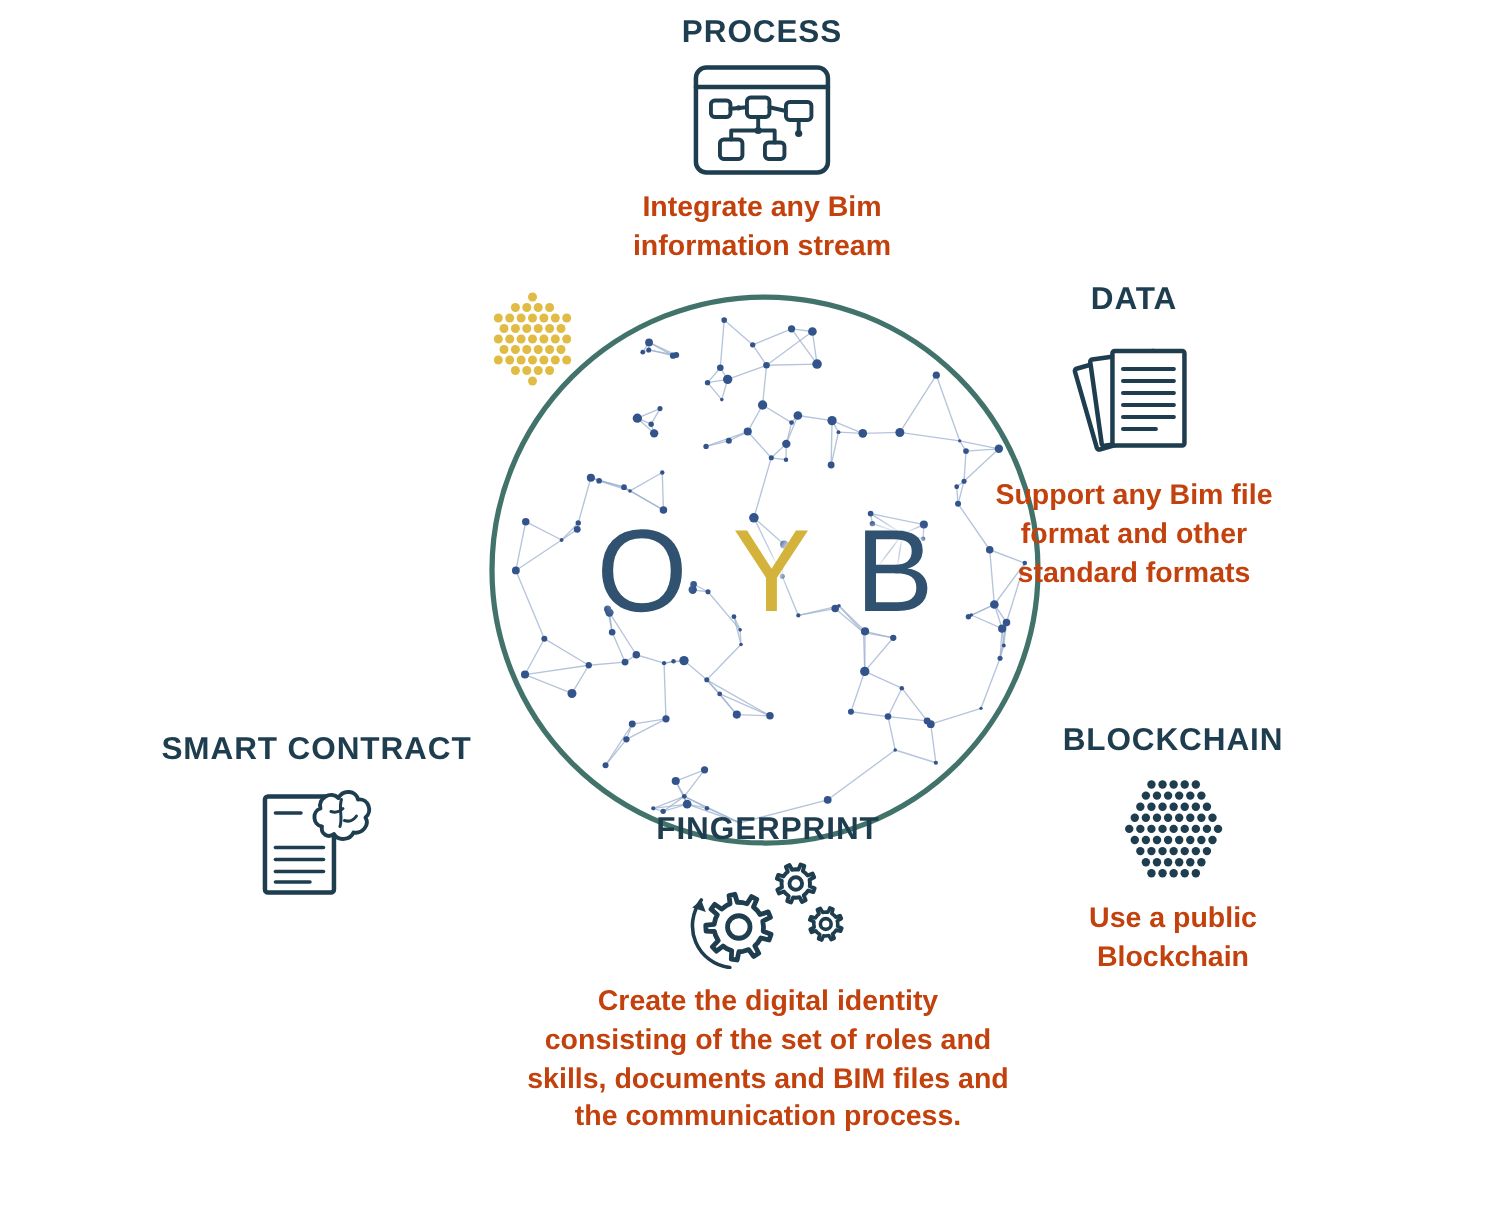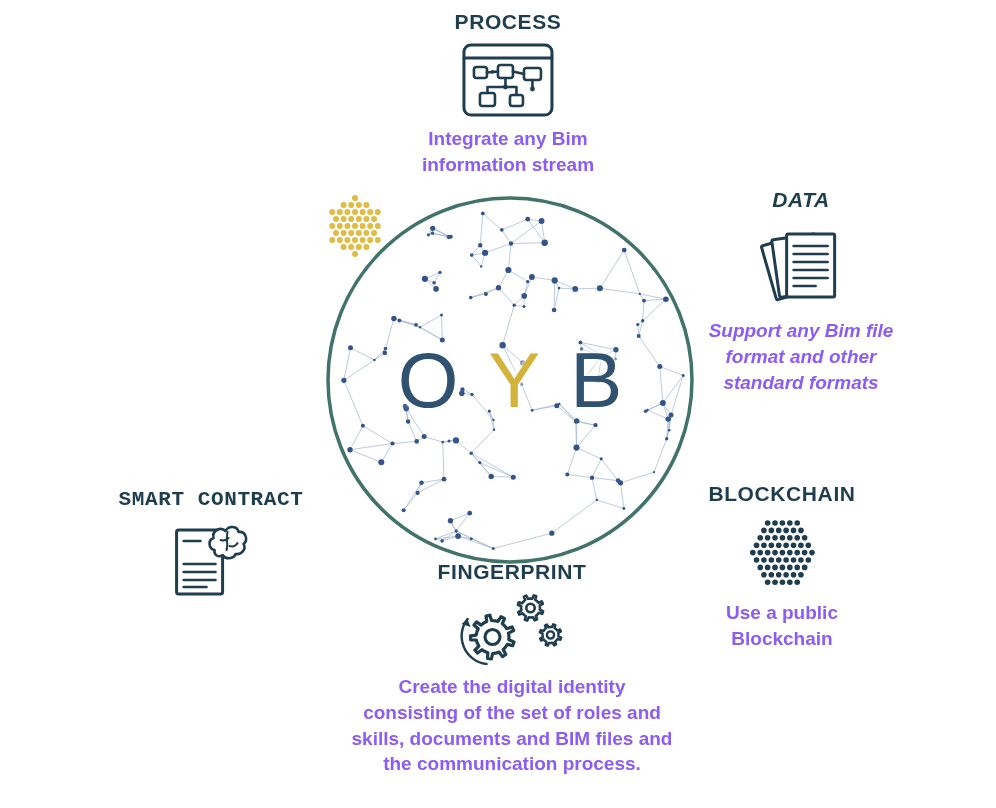--- a/index.html
+++ b/index.html
@@ -7,29 +7,29 @@
     position:relative;width:996px;height:808px;background:#ffffff;overflow:hidden;
     font-family:"Liberation Sans",sans-serif;color:#1e3d4f;
   }
   .feature{position:absolute;display:flex;flex-direction:column;align-items:center;transform:translateX(-50%);}
   .feature .title{
     font-weight:bold;font-size:21px;letter-spacing:.6px;color:#1e3d4f;
     white-space:nowrap;margin-bottom:9px;
   }
   .feature .icon{display:flex;align-items:center;justify-content:center;}
   .feature .desc{
-    font-weight:bold;font-size:19px;line-height:1.36;color:#8b5cf6;
+    font-weight:bold;font-size:19px;line-height:1.36;color:#c2410c;
     text-align:center;white-space:pre-line;margin-top:9px;
   }
   .f-process{left:508px;top:10px;}
   .f-roles{left:207px;top:192px;}
-  .f-data{left:801px;top:188px;font-style:italic;}
-  .f-smart{left:211px;top:488px;font-family:Liberation Mono, monospace;}
+  .f-data{left:756px;top:188px;}
+  .f-smart{left:211px;top:488px;}
   .f-blockchain{left:782px;top:482px;}
-  .f-fingerprint{left:512px;top:560px;}
+  .f-fingerprint{left:512px;top:541px;}
 
   .sphere{position:absolute;left:324px;top:194px;width:372px;height:372px;}
   .sphere svg{position:absolute;left:0;top:0;}
   .logo{
     position:absolute;left:0;top:0;width:372px;height:372px;
     display:flex;align-items:center;justify-content:center;gap:18px;
   }
   .logo .letters{display:flex;align-items:baseline;gap:30px;}
   .logo .letter{
     font-size:78px;font-weight:normal;color:#30516f;line-height:1;

